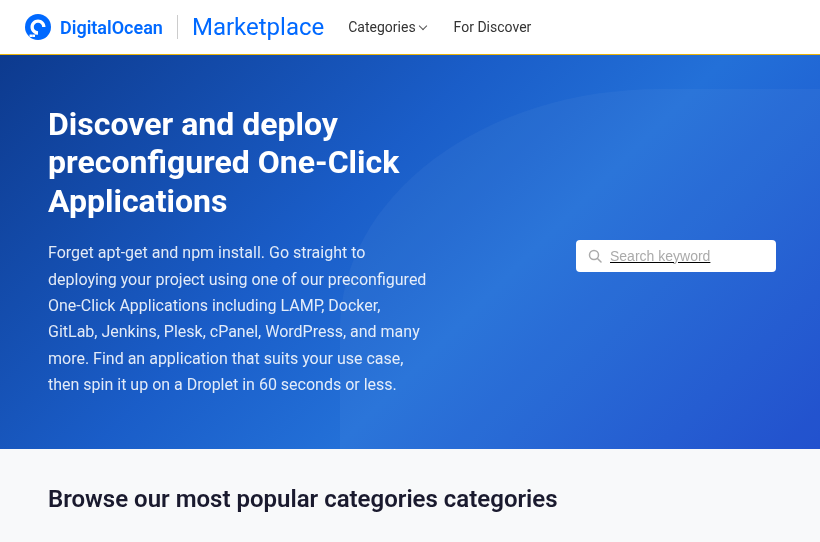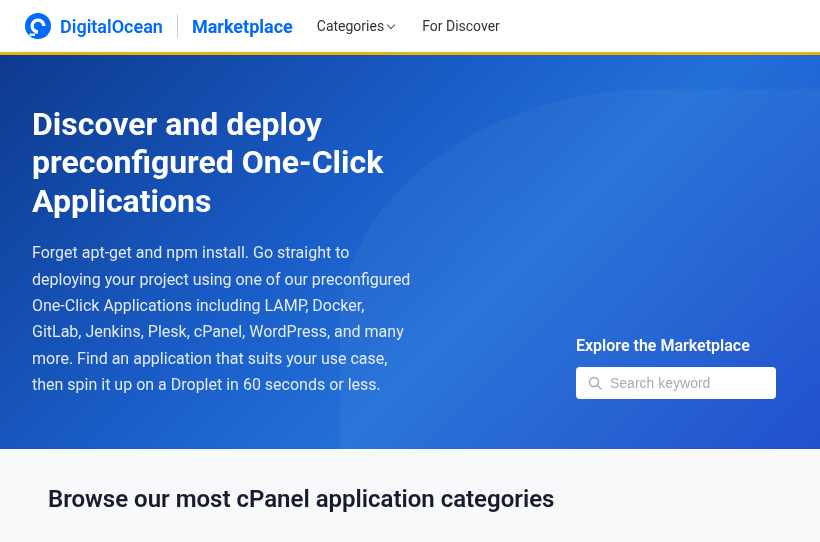--- a/index.html
+++ b/index.html
@@ -5,21 +5,21 @@
     * { margin: 0; padding: 0; box-sizing: border-box; }
     body { font-family: -apple-system, BlinkMacSystemFont, 'Segoe UI', Roboto, sans-serif; width: 820px; overflow-x: hidden; background: #fff; }
 
     
     nav {
       display: flex;
       align-items: center;
       padding: 0 24px;
       height: 55px;
       background: #fff;
-      border-bottom: 3px solid #eab308;
+      border-bottom: 1px solid #eab308;
     }
     .nav-logo {
       display: flex;
       align-items: center;
       gap: 8px;
       text-decoration: none;
     }
     .nav-logo-icon {
       width: 28px; height: 28px;
     }
@@ -28,22 +28,22 @@
       font-size: 18px;
       font-weight: 600;
     }
     .nav-divider {
       width: 1px; height: 24px;
       background: #ccc;
       margin: 0 14px;
     }
     .nav-marketplace {
       color: #0069ff;
-      font-size: 18px;
-      font-weight: 700;
+      font-size: 24px;
+      font-weight: 400;
       text-decoration: none;
     }
     .nav-links {
       display: flex;
       align-items: flex-end;
       gap: 28px;
       margin-left: 24px;
     }
     .nav-link {
       color: #333;
@@ -61,23 +61,23 @@
       padding: 2.5px;
       transform: rotate(45deg);
       position: relative;
       top: -1px;
     }
 
     
     .hero {
       background: #1a4acc;
       background: linear-gradient(135deg, #0d3a8e 0%, #1a5dc8 40%, #2370d8 60%, #1a4acc 100%);
-      padding: 50px 24px 50px 32px;
-      display: flex;
-      align-items: flex-end;
+      padding: 50px 24px 50px 48px;
+      display: flex;
+      align-items: center;
       min-height: 290px;
       position: relative;
       overflow: hidden;
     }
     .hero::after {
       content: '';
       position: absolute;
       right: 0; bottom: 0;
       width: 320px; height: 240px;
       background: rgba(255,255,255,0.04);
@@ -115,20 +115,21 @@
       margin-bottom: 12px;
     }
     .search-box {
       display: flex;
       align-items: center;
       background: #fff;
       border-radius: 4px;
       padding: 8px 12px;
       gap: 8px;
       width: 200px;
+      text-decoration: underline;
     }
     .search-icon-svg {
       color: #888;
       flex-shrink: 0;
     }
     .search-input-real {
       border: none;
       outline: none;
       font-size: 14px;
       color: #333;
@@ -188,33 +189,32 @@
     </span>
   </div>
 </nav>
 
 <section class="hero">
   <div class="hero-left">
     <h1 class="hero-title">Discover and deploy preconfigured One-Click Applications</h1>
     <p class="hero-desc">Forget apt-get and npm install. Go straight to deploying your project using one of our preconfigured One-Click Applications including LAMP, Docker, GitLab, Jenkins, Plesk, cPanel, WordPress, and many more. Find an application that suits your use case, then spin it up on a Droplet in 60 seconds or less.</p>
   </div>
   <div class="hero-right">
-    <div class="explore-label">Explore the Marketplace</div>
     <div class="search-box">
       <svg class="search-icon-svg" width="14" height="14" viewBox="0 0 14 14" fill="none">
         <circle cx="6" cy="6" r="4.5" stroke="#aaa" stroke-width="1.5"></circle>
         <line x1="9.5" y1="9.5" x2="13" y2="13" stroke="#aaa" stroke-width="1.5" stroke-linecap="round"></line>
       </svg>
       <input class="search-input-real" type="text" placeholder="Search keyword" style="">
     </div>
   </div>
 </section>
 
 <section class="categories-section">
-  <h2 class="categories-title">Browse our most cPanel application categories</h2>
+  <h2 class="categories-title">Browse our most popular categories categories</h2>
   <div class="categories-grid">
 
     <div class="category-card">
       <div class="category-icon">
         <svg viewBox="0 0 44 44" fill="none" xmlns="http://www.w3.org/2000/svg">
           <polyline points="14,18 8,22 14,26" stroke="#1a5dc8" stroke-width="2" stroke-linecap="round" stroke-linejoin="round" fill="none"></polyline>
           <polyline points="30,18 36,22 30,26" stroke="#1a5dc8" stroke-width="2" stroke-linecap="round" stroke-linejoin="round" fill="none"></polyline>
           <line x1="22" y1="14" x2="22" y2="30" stroke="#1a5dc8" stroke-width="2" stroke-linecap="round"></line>
           <line x1="19" y1="14" x2="25" y2="14" stroke="#1a5dc8" stroke-width="2" stroke-linecap="round"></line>
           <line x1="19" y1="30" x2="25" y2="30" stroke="#1a5dc8" stroke-width="2" stroke-linecap="round"></line>

